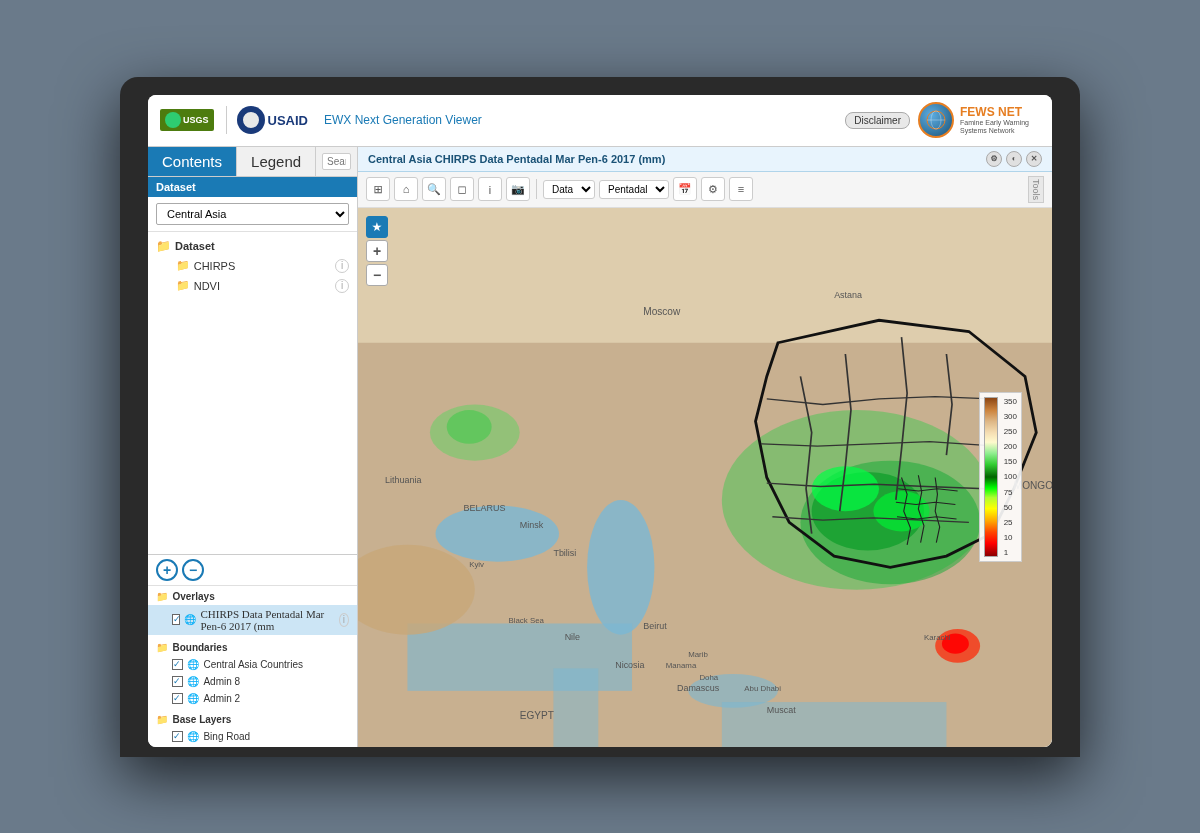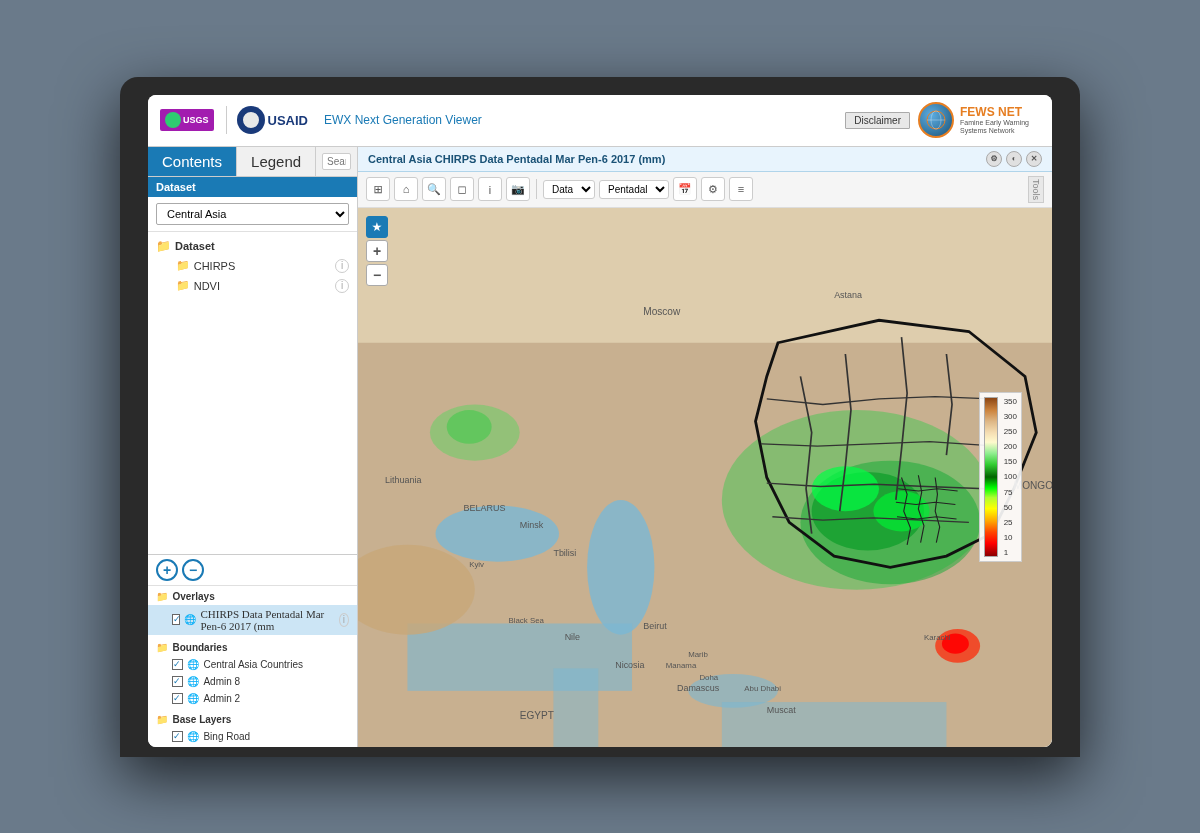--- a/index.html
+++ b/index.html
@@ -50,21 +50,21 @@
       min-height: 52px;
     }
 
     .header-left {
       display: flex;
       align-items: center;
       gap: 12px;
     }
 
     .usgs-badge {
-      background: #a21caf;
+      background: #4d7c0f;
       color: #fff;
       font-size: 9px;
       font-weight: bold;
       padding: 3px 5px;
       border-radius: 2px;
       display: flex;
       align-items: center;
       gap: 2px;
     }
 
@@ -142,21 +142,21 @@
       font-size: 7px;
       color: #555;
       max-width: 80px;
       text-align: left;
       line-height: 1.2;
     }
 
     .disclaimer-btn {
       background: #e8e8e8;
       border: 1px solid #aaa;
-      border-radius: 1px;
+      border-radius: 8px;
       padding: 2px 8px;
       font-size: 10px;
       cursor: pointer;
       color: #333;
     }
 
     
     .main-content {
       display: flex;
       flex: 1;

